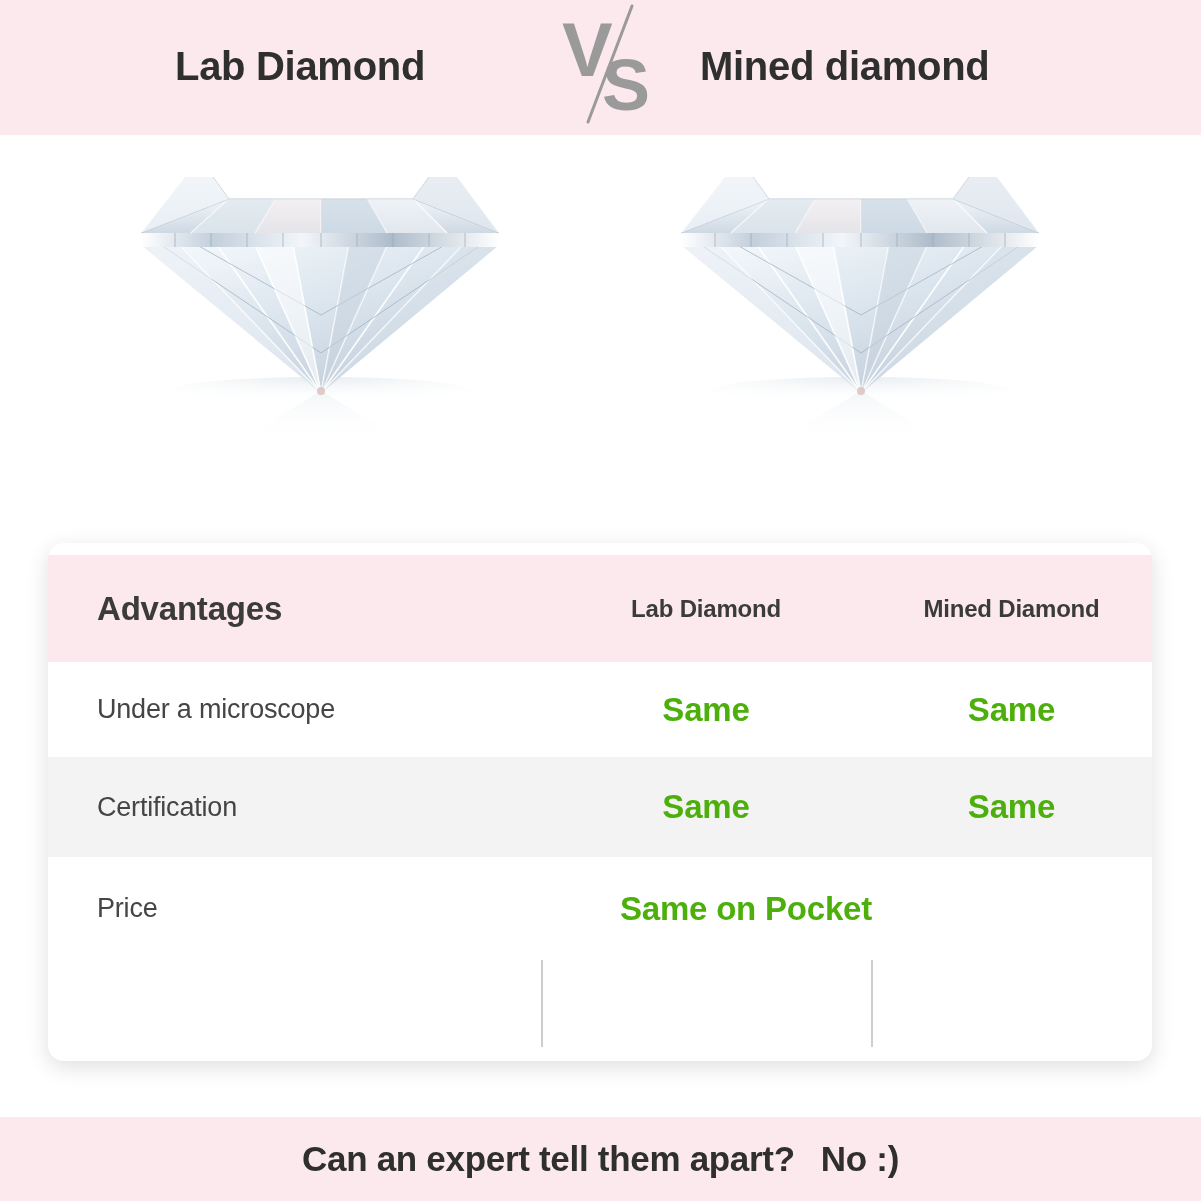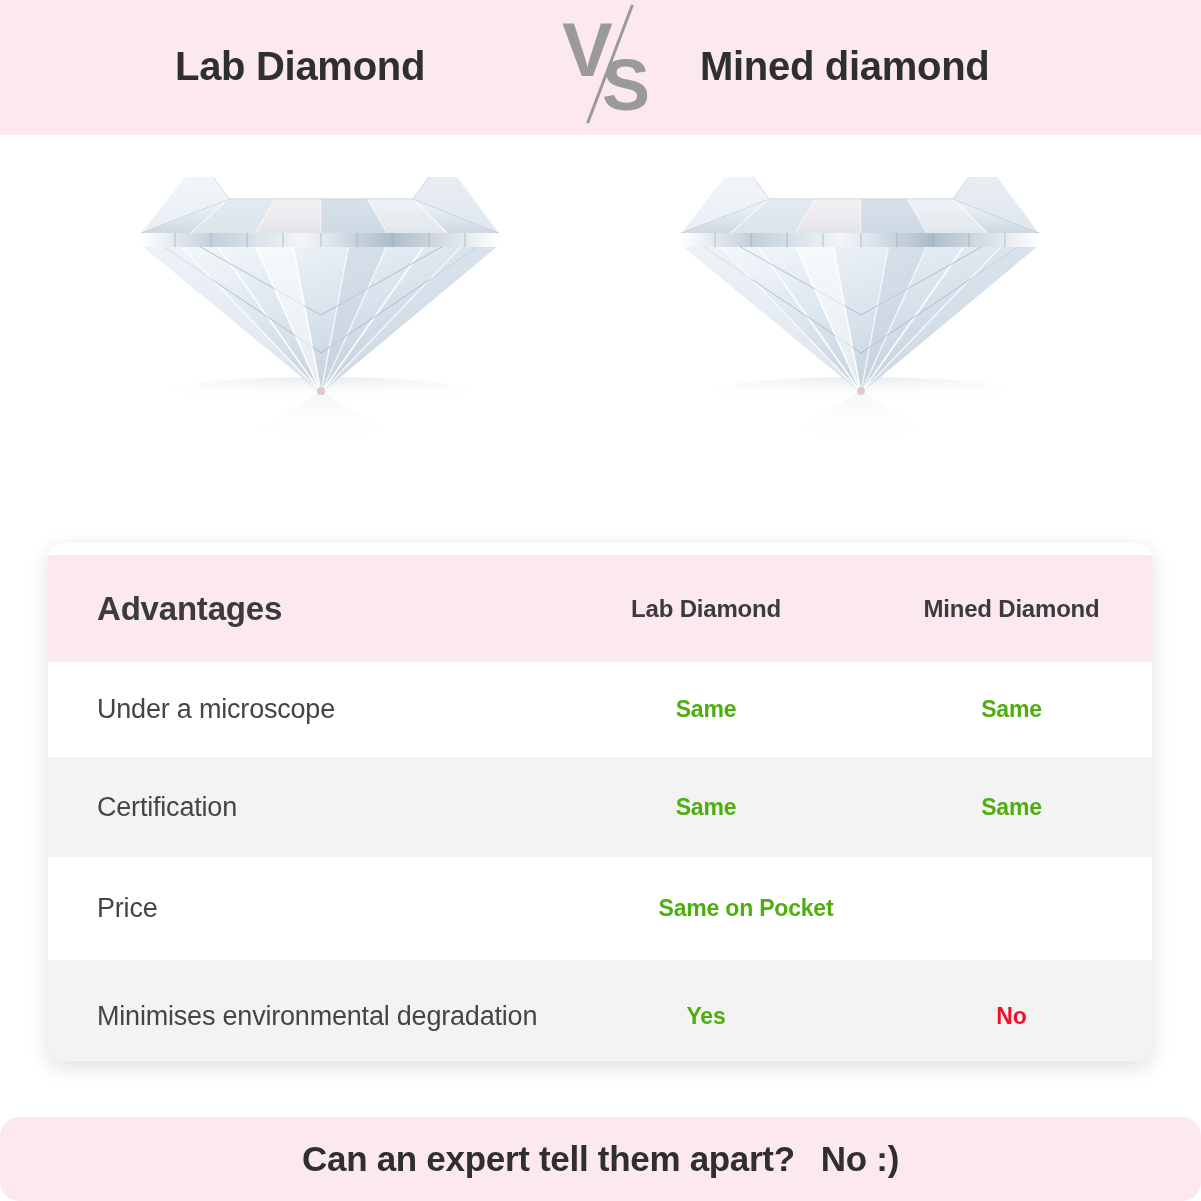--- a/index.html
+++ b/index.html
@@ -124,21 +124,21 @@
   .row.r4 { height: 113px; background: #f3f3f3; }
 
   .row-label {
     font-size: 27px;
     color: #454545;
     line-height: 1.42;
     letter-spacing: -0.2px;
     text-align: right;
   }
   .row-value {
-    font-size: 23px;
+    font-size: 33px;
     font-weight: bold;
     letter-spacing: -0.2px;
   }
   .val-green { color: #4caf0b; }
   .val-red   { color: #f01029; }
 
   
   .divider {
     position: absolute;
     top: 18px;
@@ -153,21 +153,20 @@
   .bottom-banner {
     position: absolute;
     left: 0; top: 1117px;
     width: 1201px;
     height: 84px;
     background: #fce9ed;
     display: flex;
     align-items: center;
     justify-content: center;
     gap: 26px;
-    border-radius: 19px;
   }
   .footer-q, .footer-a {
     font-size: 35px;
     font-weight: bold;
     color: #2f2f2f;
     letter-spacing: -0.3px;
     white-space: nowrap;
   }
 </style>
 </head>
@@ -419,29 +418,18 @@
 
   <div class="row r3">
     <div class="col-a">
       <span class="row-label">Price</span>
     </div>
     <div class="col-b">
       <span class="row-value val-green">Same on Pocket</span>
     </div>
   </div>
 
-  <div class="row r4">
-    <div class="col-a">
-      <span class="row-label">Minimises environmental degradation</span>
-    </div>
-    <div class="col-b">
-      <span class="row-value val-green">Yes</span>
-    </div>
-    <div class="col-c">
-      <span class="row-value val-red">No</span>
-    </div>
-  </div>
 </div>
 
 <div class="bottom-banner">
   <span class="footer-q">Can an expert tell them apart?</span>
   <span class="footer-a">No :)</span>
 </div>
 
 </body></html>

